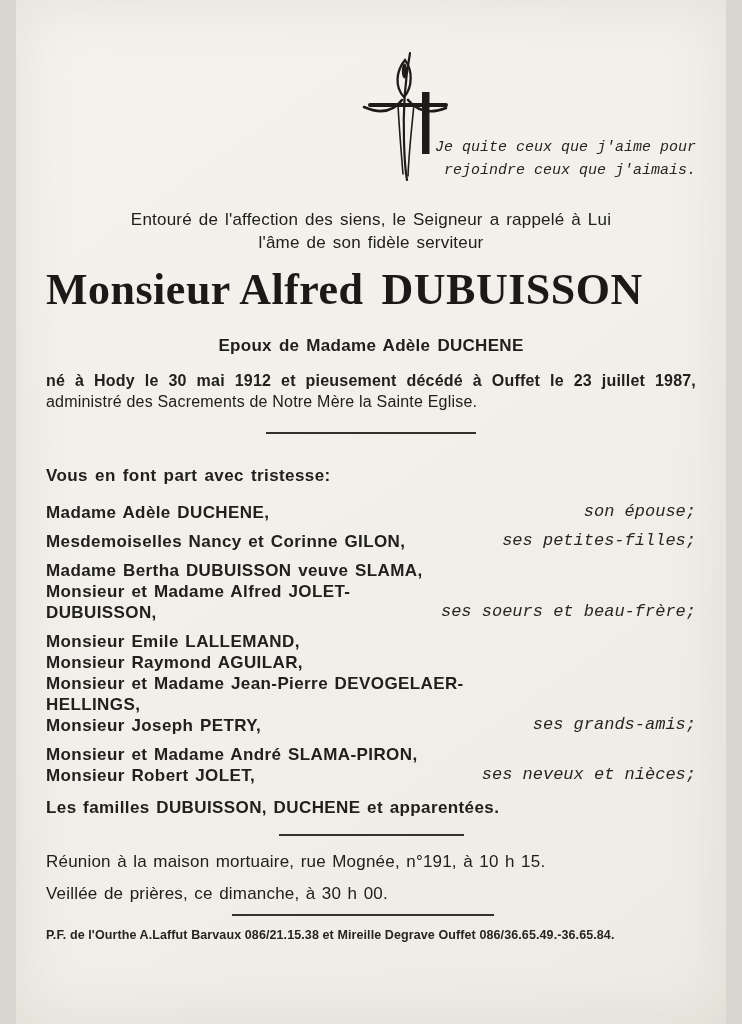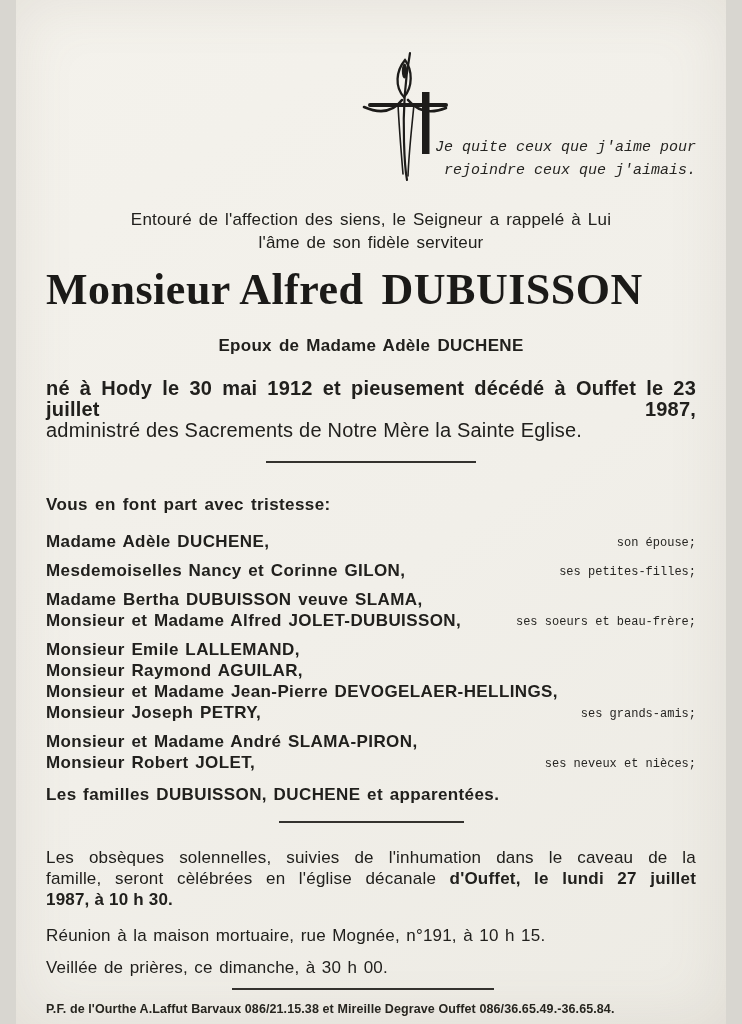--- a/index.html
+++ b/index.html
@@ -34,38 +34,38 @@
   .title {
     margin-top:12px; text-align:left;
     font-family:"Liberation Serif", serif;
     font-weight:700; font-size:44px; line-height:48px;
     letter-spacing:.5px; color:#1b1a18;
   }
   .title .gap { display:inline-block; width:18px; }
   .subtitle { margin-top:22px; text-align:center; font-weight:700; font-size:17px; letter-spacing:.3px; word-spacing:2px; }
 
   
-  .dates { margin-top:22px; font-size:20px; line-height:21px; letter-spacing:.2px; }
+  .dates { margin-top:14px; font-size:16px; line-height:21px; letter-spacing:.2px; }
   .just { text-align:justify; text-align-last:justify; }
   .bold { font-weight:700; }
 
   
   .rule { height:2px; background:#34322e; }
   .rule-1 { width:210px; margin:20px auto 0; }
   .rule-2 { width:185px; margin:16px auto 0; }
   .rule-3 { width:262px; margin:10px auto 0; transform:translateX(-8px); }
 
   
   .announce { margin-top:32px; font-weight:700; font-size:17px; letter-spacing:.4px; word-spacing:2px; }
   .mourners { margin-top:16px; }
   .group { display:flex; align-items:flex-end; margin-bottom:8px; }
   .names { flex:1; font-weight:700; font-size:17px; line-height:21px; letter-spacing:.4px; word-spacing:1.5px; }
   .relation {
     font-family:"Liberation Mono", monospace;
-    font-size:12px;
+    font-style:italic; font-size:17px;
     white-space:nowrap; margin-bottom:2px; color:#262522;
   }
   .families { margin-top:12px; font-weight:700; font-size:17px; letter-spacing:.4px; word-spacing:1.5px; }
 
   
   .funeral { margin-top:24px; font-size:17px; line-height:21px; letter-spacing:.2px; }
   .plain-line { text-align:left; }
   .reunion { margin-top:16px; font-size:17px; letter-spacing:.2px; word-spacing:1.5px; }
   .veillee { margin-top:12px; font-size:17px; letter-spacing:.2px; word-spacing:1.5px; }
 
@@ -156,25 +156,20 @@
         <div>Monsieur Robert JOLET,</div>
       </div>
       <span class="relation">ses neveux et nièces;</span>
     </div>
 
     <div class="families">Les familles DUBUISSON, DUCHENE et apparentées.</div>
   </div>
 
   <div class="rule rule-2"></div>
 
-  <div class="funeral">
-    <div class="just">Les obsèques solennelles, suivies de l'inhumation dans le caveau de la</div>
-    <div class="just"><span>famille, seront cèlébrées en l'église décanale </span> <span class="bold">d'Ouffet, le lundi 27 juillet</span></div>
-    <div class="plain-line bold">1987, à 10 h 30.</div>
-  </div>
 
   <div class="reunion">Réunion à la maison mortuaire, rue Mognée, n°191, à 10 h 15.</div>
   <div class="veillee">Veillée de prières, ce dimanche, à 30 h 00.</div>
 
   <div class="rule rule-3"></div>
 
   <div class="footer">P.F. de l'Ourthe A.Laffut Barvaux 086/21.15.38 et Mireille Degrave Ouffet 086/36.65.49.-36.65.84.</div>
 
 </div>
 

